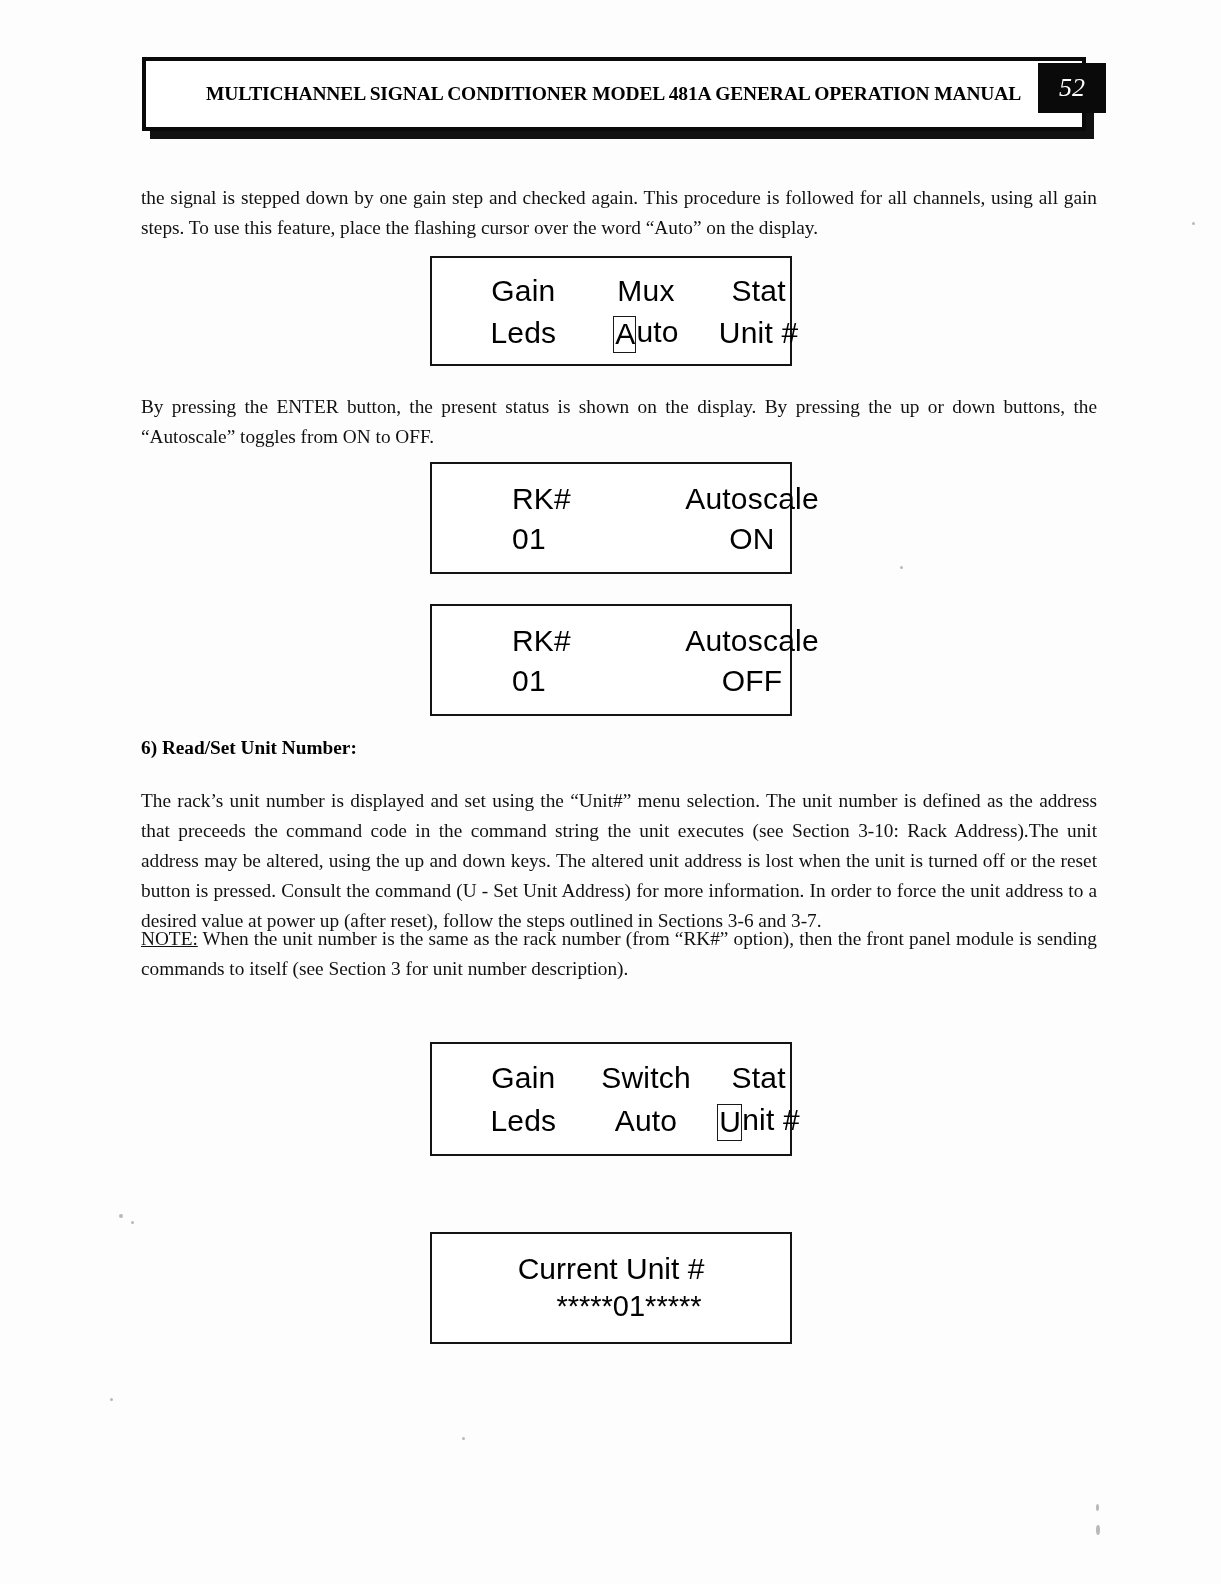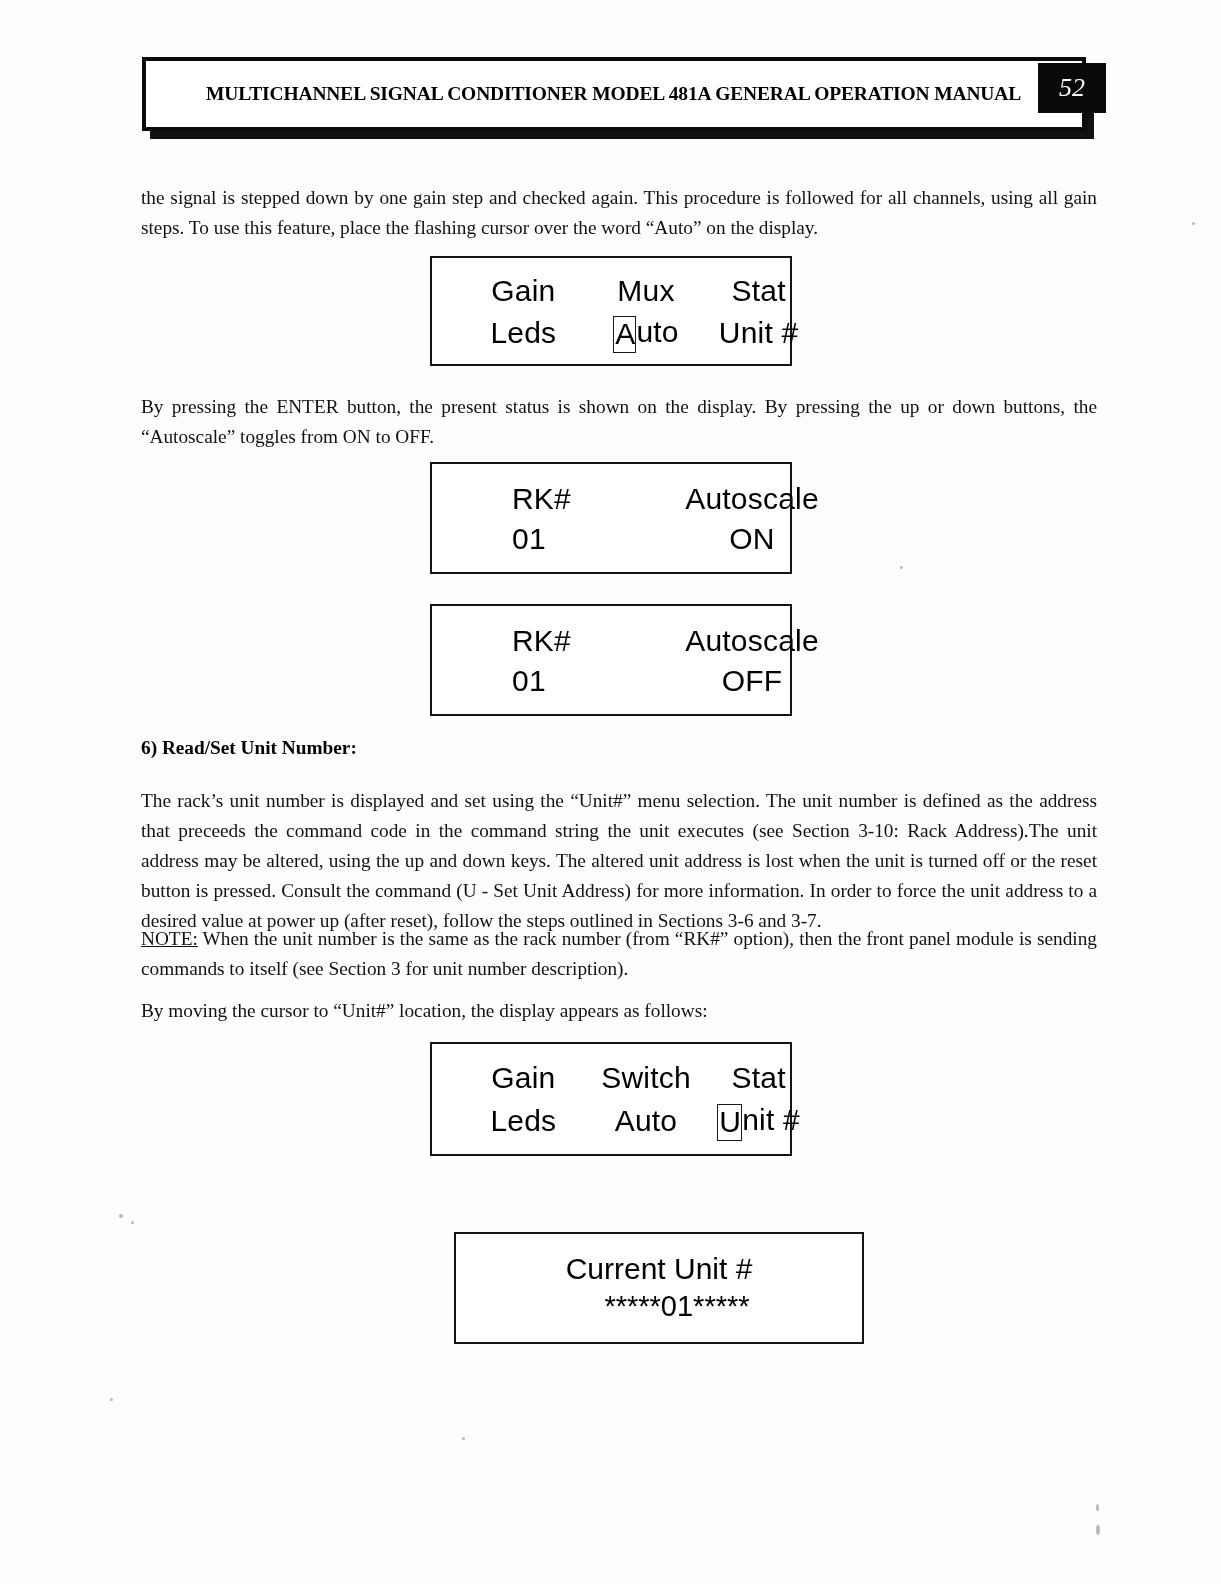--- a/index.html
+++ b/index.html
@@ -224,37 +224,36 @@
   </div>
 
   <div class="heading" style="top:737px;">6) Read/Set Unit Number:</div>
 
   <div class="para" style="top:786px;">The rack’s unit number is displayed and set using the “Unit#” menu selection.  The unit number is defined as the address that preceeds the command code in the command string the unit executes (see Section 3-10: Rack Address).The unit address may be altered, using the up and down keys.  The altered unit address is lost when the unit is turned off or the reset button is pressed.  Consult the command (U - Set Unit Address) for more information.  In order to force the unit address to a desired value at power up (after reset), follow the steps outlined in Sections 3-6 and 3-7.</div>
 
   <div class="para" style="top:924px;">
     <u>NOTE:</u><span> When the unit number is the same as the rack number (from “RK#” option), then the front panel module is sending commands to itself (see Section 3 for unit number description).</span>
   </div>
 
-  <div class="para nojust" style="top:996px;">By moving the cursor to “Unit#” location, the display appears as follows:</div>
 
   <div class="lcd" style="left:430px; top:1042px; width:362px; height:114px;">
     <div class="lcd-row lcd-3col" style="top:17px;">
       <div class="cell c1">Gain</div>
       <div class="cell c2">Switch</div>
       <div class="cell c3">Stat</div>
     </div>
     <div class="lcd-row lcd-3col" style="top:58px;">
       <div class="cell c1">Leds</div>
       <div class="cell c2">Auto</div>
       <div class="cell c3 nowrap"><span class="cursor-char">U</span><span>nit #</span></div>
     </div>
   </div>
 
 
-  <div class="lcd" style="left:454px; top:1232px; width:410px; height:112px;">
+  <div class="lcd" style="left:430px; top:1232px; width:362px; height:112px;">
     <div class="lcd-center" style="top:18px;">Current Unit #</div>
     <div class="lcd-center small-stars" style="top:56px;">*****01*****</div>
   </div>
 
   <div class="speck" style="left:1192px; top:222px; width:3px; height:3px;"></div>
   <div class="speck" style="left:900px; top:566px; width:3px; height:3px;"></div>
   <div class="speck" style="left:119px; top:1214px; width:4px; height:4px;"></div>
   <div class="speck" style="left:131px; top:1221px; width:3px; height:3px;"></div>
   <div class="speck" style="left:110px; top:1398px; width:3px; height:3px;"></div>
   <div class="speck" style="left:462px; top:1437px; width:3px; height:3px;"></div>

